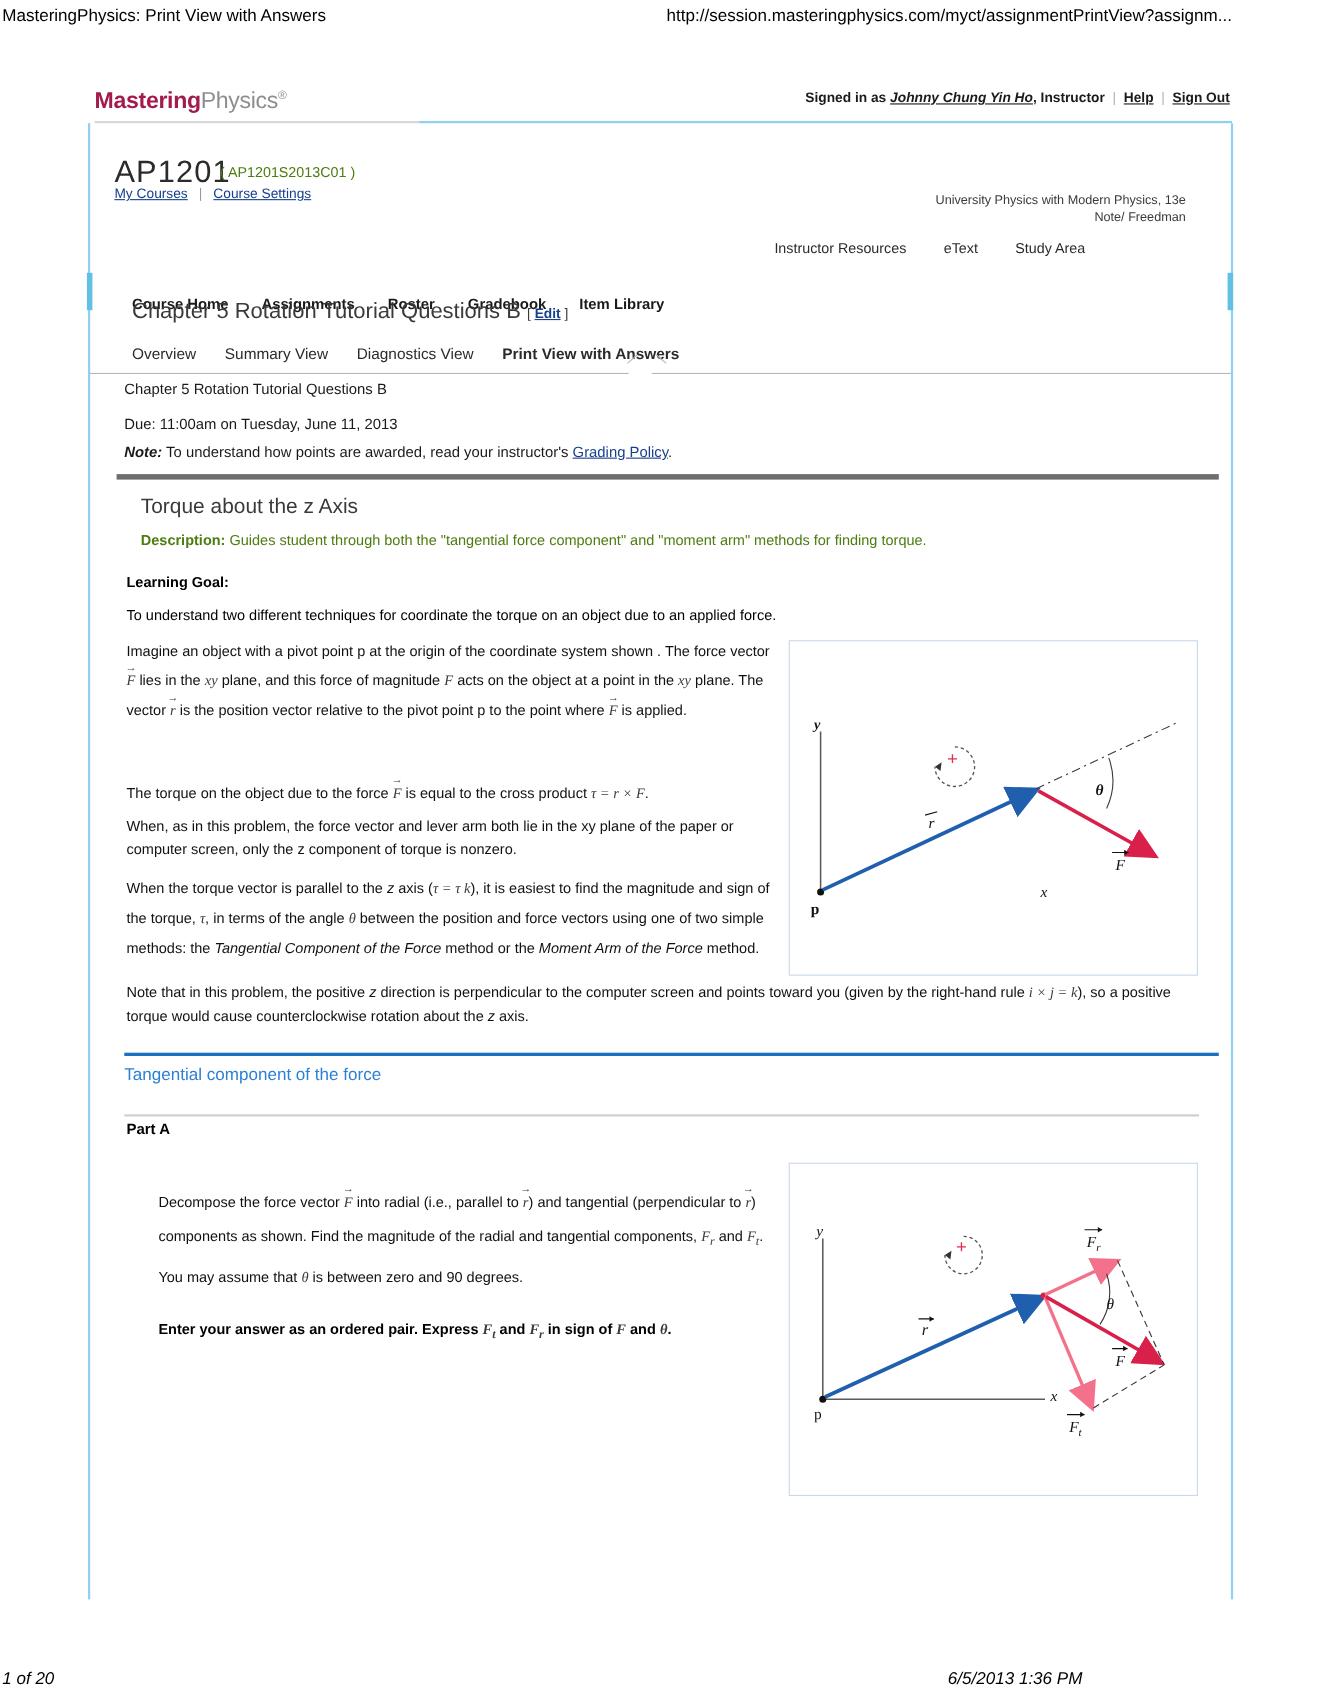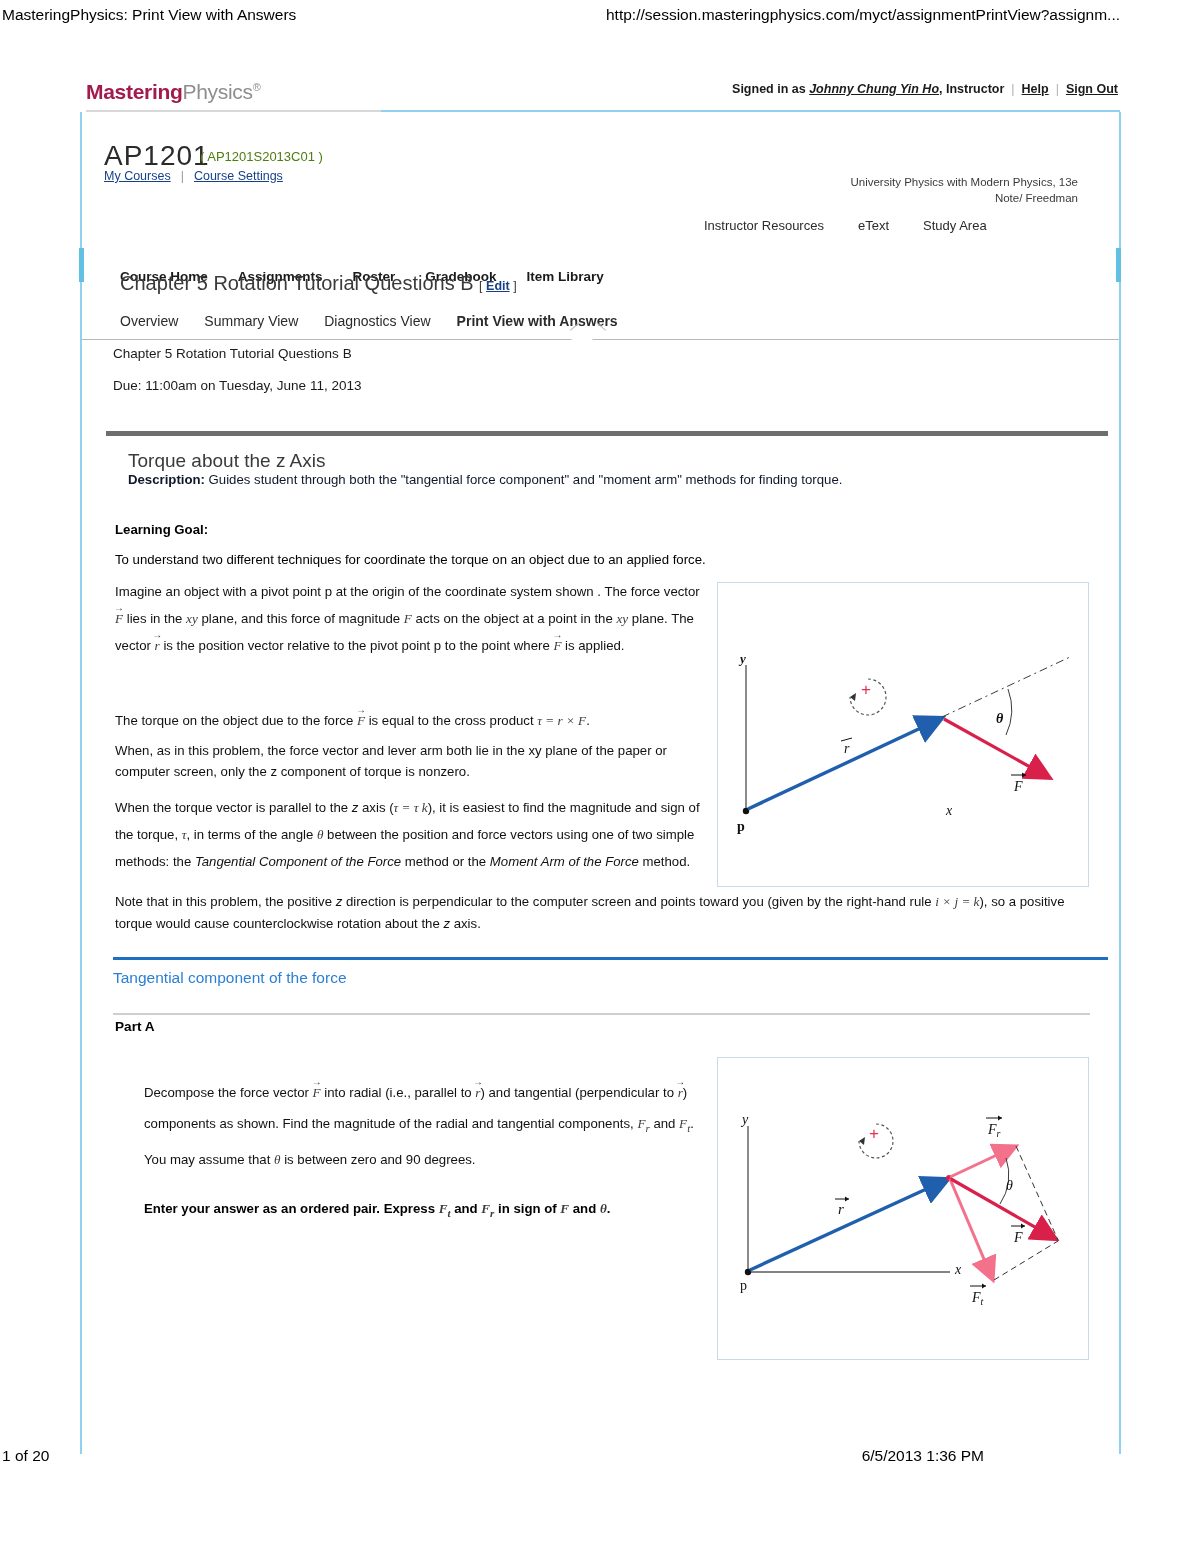--- a/index.html
+++ b/index.html
@@ -9,21 +9,21 @@
     color:#000;overflow:hidden;position:relative;
   }
   .page{position:relative;width:1200px;height:1553px;}
 
   
   .print-head{position:absolute;top:6px;left:0;width:1200px;height:24px;}
   .print-head .ph-title{position:absolute;left:2px;top:0;font-size:15.5px;color:#000;white-space:nowrap;}
   .print-head .ph-url{position:absolute;left:606px;top:0;font-size:15.5px;color:#000;white-space:nowrap;}
 
   
-  .print-foot{position:absolute;top:1447px;left:0;width:988px;height:24px;}
+  .print-foot{position:absolute;top:1518px;left:0;width:988px;height:24px;font-style:italic;}
   .print-foot .pf-left{position:absolute;left:2px;top:0;font-size:15.5px;}
   .print-foot .pf-right{position:absolute;right:4px;top:0;font-size:15.5px;}
 
   
   .rail{position:absolute;background:#8ed2ef;width:2px;}
   .rail.left{left:80px;top:112px;height:1342px;}
   .rail.right{left:1119px;top:112px;height:1342px;}
   .rail-thick{position:absolute;width:5px;background:#62c0e4;}
   .rail-thick.l{left:79px;top:248px;height:34px;}
   .rail-thick.r{left:1116px;top:248px;height:34px;}
@@ -84,21 +84,21 @@
   .meta.m2{top:378px;}
   .meta.m3{top:403px;}
   .meta .note{font-weight:bold;font-style:italic;}
   .meta a{color:#17408b;text-decoration:underline;}
 
   
   .heavy-bar{position:absolute;left:106px;top:431px;width:1002px;height:5px;background:#6e6e6e;}
 
   
   .prob-title{position:absolute;left:128px;top:450px;font-size:19px;color:#3a3a3a;}
-  .prob-desc{position:absolute;left:128px;top:472px;font-size:13.2px;color:#0f172a;white-space:nowrap;}
+  .prob-desc{position:absolute;left:128px;top:483px;font-size:13.2px;color:#4d7c0f;white-space:nowrap;}
   .prob-desc b{font-weight:bold;}
 
   .lgoal{position:absolute;left:115px;top:522px;font-size:13.2px;font-weight:bold;}
   .lgoal-text{position:absolute;left:115px;top:552px;font-size:13.2px;}
 
   
   .para{position:absolute;font-size:13.2px;color:#111;line-height:27px;}
   .p1{left:115px;top:578px;width:592px;}
   .p2{left:115px;top:707px;width:600px;}
   .p3{left:115px;top:740px;width:590px;line-height:21px;}
@@ -174,20 +174,23 @@
   <div class="vtabs">
     <span>Overview</span><span class="gap"></span><span>Summary View</span><span class="gap"></span><span>Diagnostics View</span><span class="gap"></span><span class="active">Print View with Answers</span>
   </div>
   <div class="vtab-rule"></div>
   <div class="caret-l"></div>
   <div class="caret-r"></div>
   <div class="caret"></div>
 
   <div class="meta m1">Chapter 5 Rotation Tutorial Questions B</div>
   <div class="meta m2">Due: 11:00am on Tuesday, June 11, 2013</div>
+  <div class="meta m3">
+    <span class="note">Note:</span><span> To understand how points are awarded, read your instructor's </span><a href="#">Grading Policy</a><span>.</span>
+  </div>
 
   <div class="heavy-bar"></div>
 
   <div class="prob-title">
     <span>Torque about the z Axis</span>
   </div>
   <div class="prob-desc">
     <b>Description:</b><span> Guides student through both the "tangential force component" and "moment arm" methods for finding torque.</span>
   </div>
 

